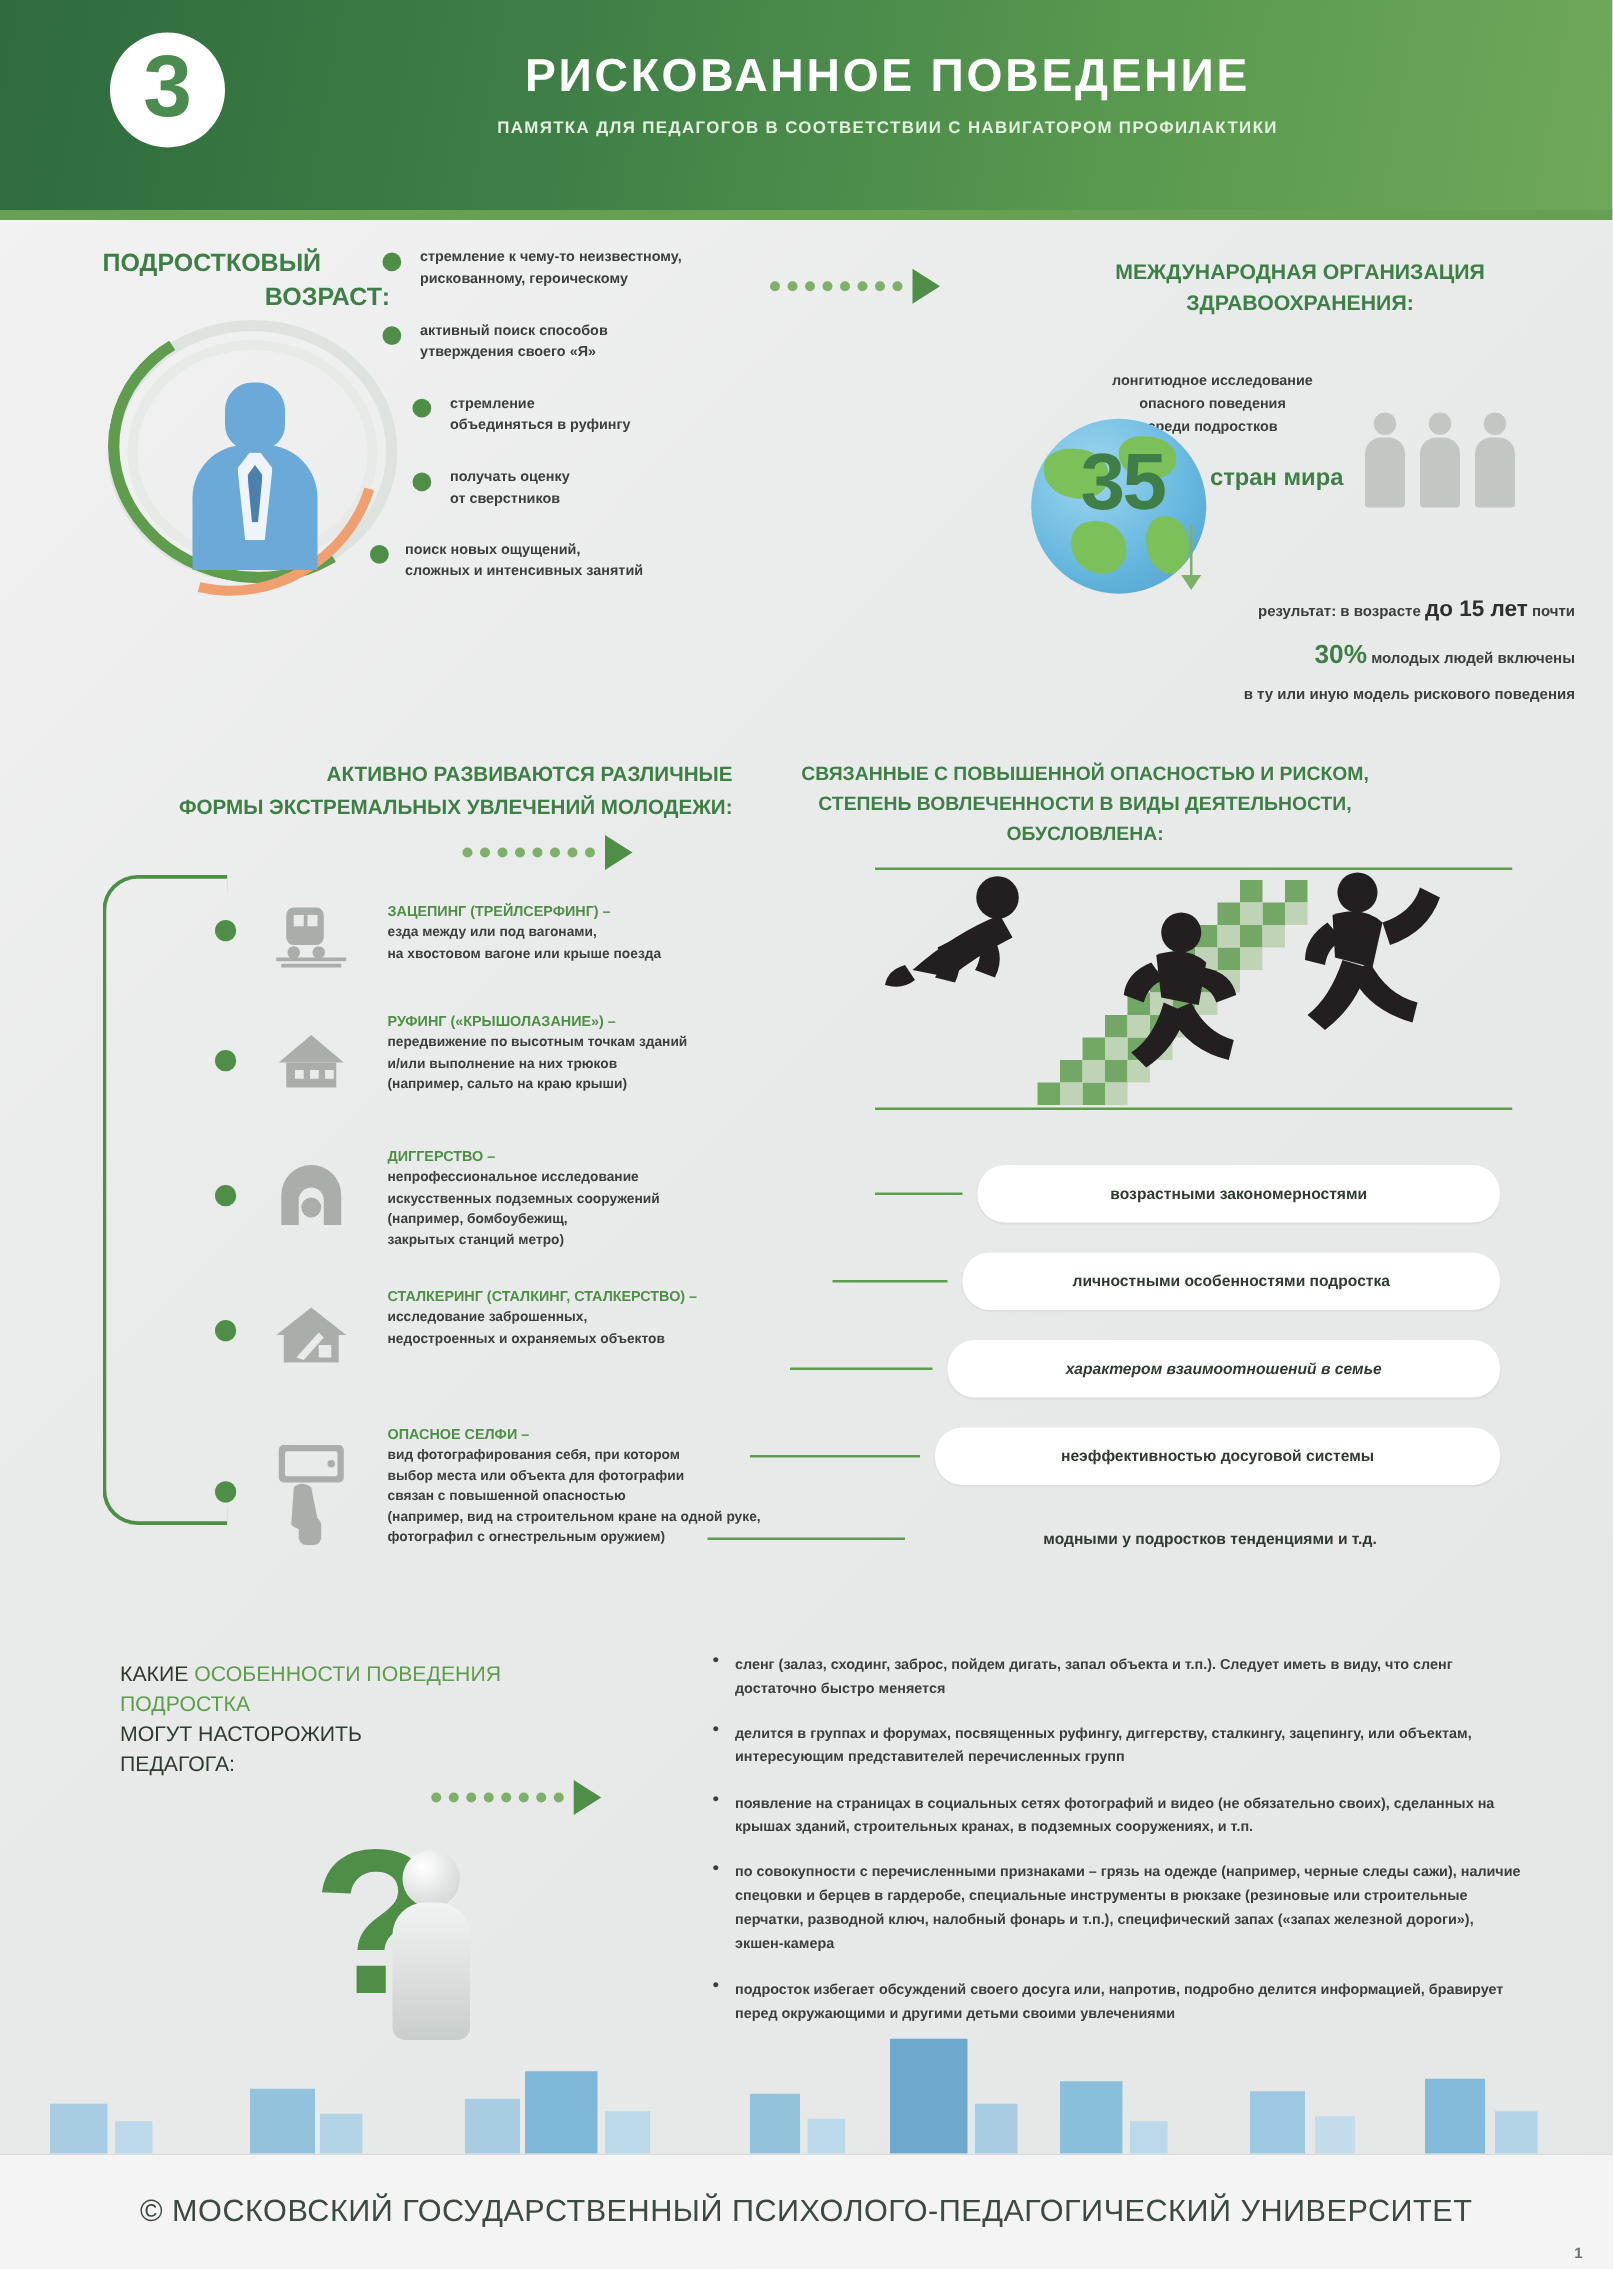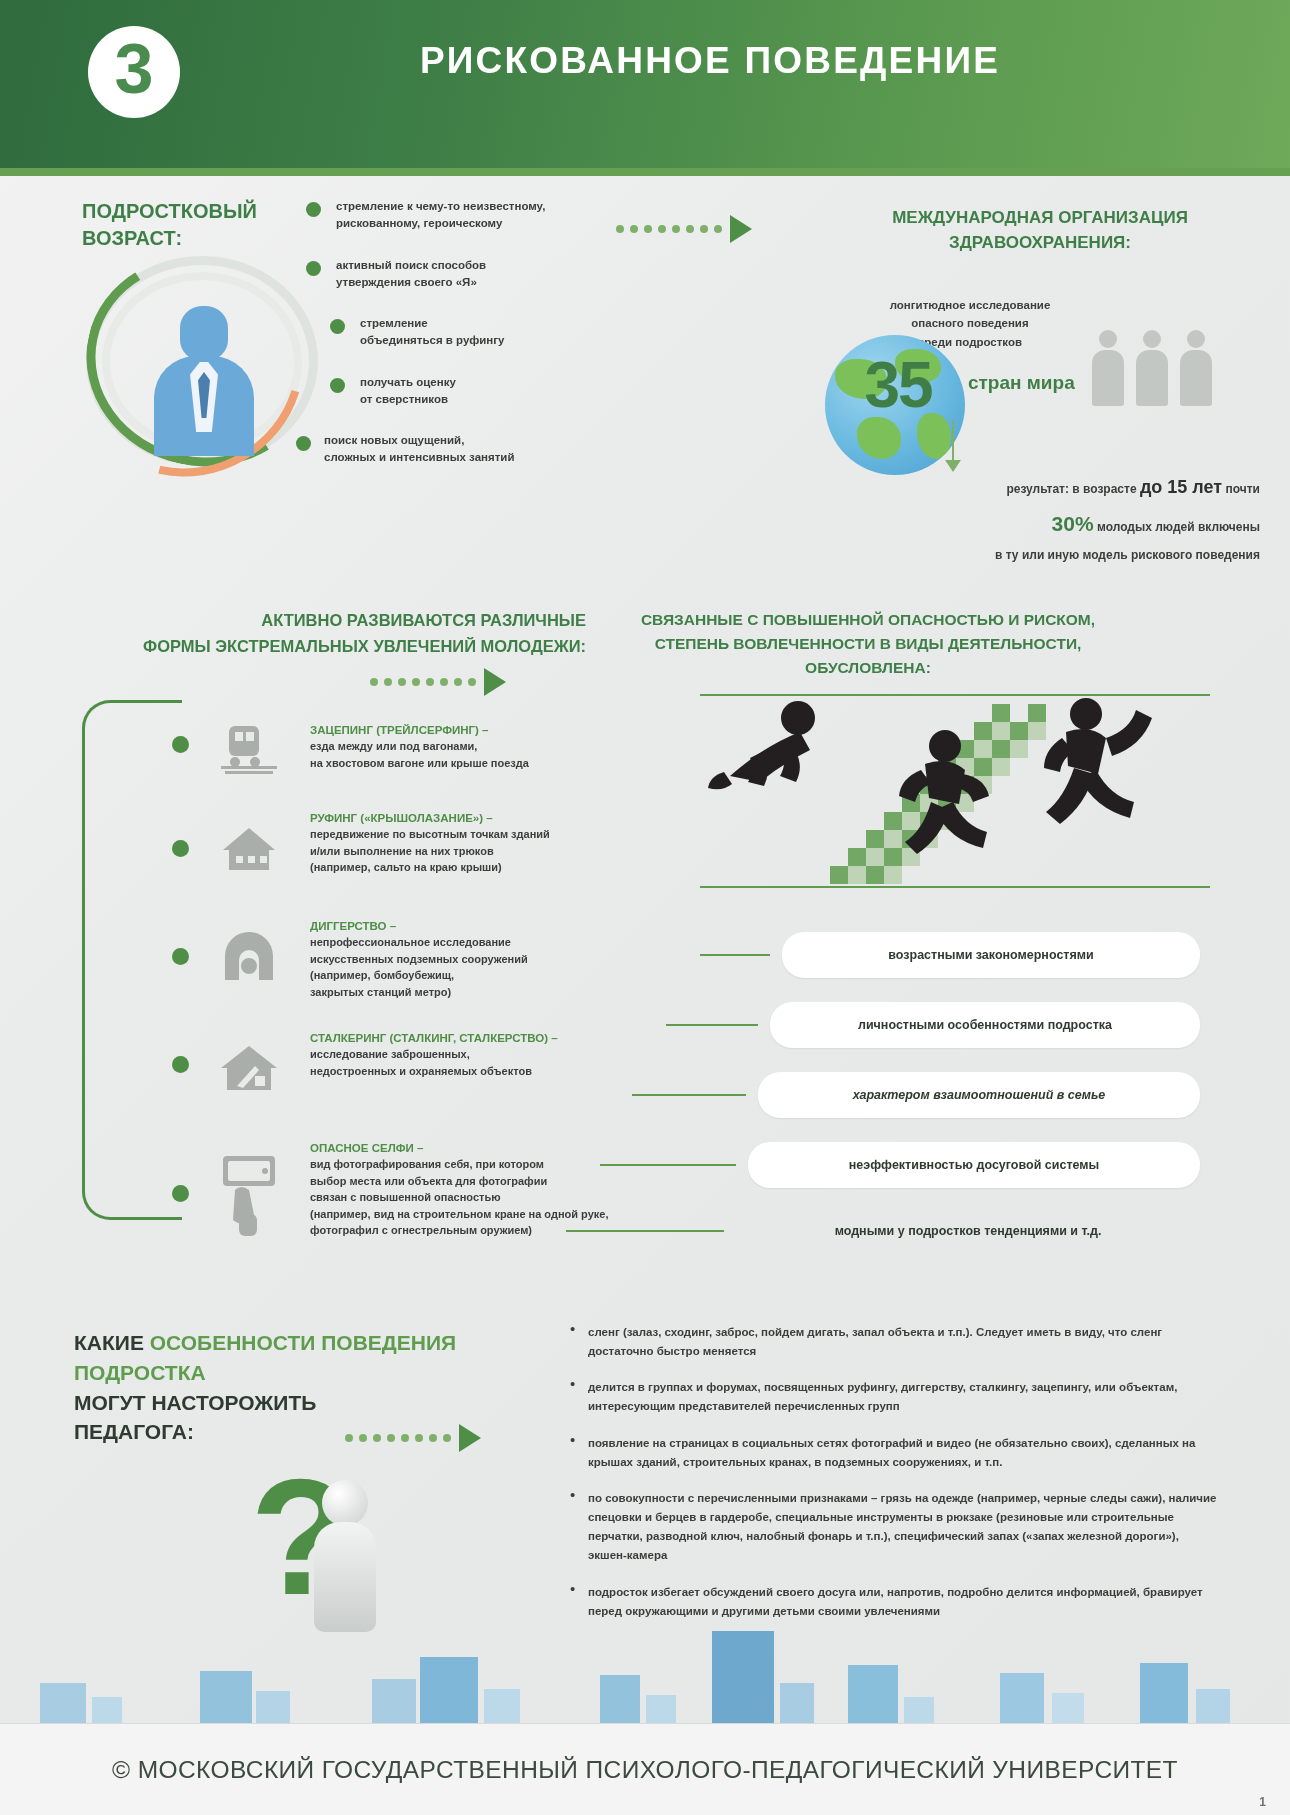--- a/index.html
+++ b/index.html
@@ -45,21 +45,21 @@
   .header-band {
     position: absolute; left: 0; top: 168px; width: 1290px; height: 8px;
     background: #67a052;
   }
 
   
   .s1-title {
     position: absolute; left: 82px; top: 198px; width: 230px;
     color: #3f7f47; font-size: 20px; font-weight: bold; line-height: 1.35;
   }
-  .s1-title .l2 { display:block; text-align: left; }
+  .s1-title .l2 { display:block; text-align: right; }
 
   .rings { position: absolute; left: 78px; top: 248px; width: 250px; height: 220px; }
   .ring {
     position: absolute; border-radius: 50%;
   }
   .ring1 { left: 8px; top: 8px; width: 232px; height: 210px;
     border: 9px solid #dfe3e0; }
   .ring2 { left: 24px; top: 24px; width: 200px; height: 180px;
     border: 8px solid #e8eae8; }
   .ring-green {
@@ -214,22 +214,22 @@
   .reason .dash { height: 2px; background: #5f9c4e; margin-right: 12px; }
   .reason .box {
     flex: 1; background: #ffffff; border-radius: 22px; height: 46px;
     display: flex; align-items: center; justify-content: center;
     color: #2f3b31; font-size: 12.5px; font-weight: bold; text-align: center;
     box-shadow: 0 1px 2px rgba(0,0,0,.07);
   }
 
   
   .q-title {
-    position: absolute; left: 74px; top: 1328px; width: 430px;
-    font-size: 21px; font-weight: bold; color: #2f3b31; line-height: 1.42;
+    position: absolute; left: 96px; top: 1328px; width: 430px;
+    font-size: 17px; font-weight: normal; color: #2f3b31; line-height: 1.42;
   }
   .q-title .gr { color: #5f9c4e; }
   .qmark {
     position: absolute; left: 250px; top: 1455px;
     font-size: 165px; font-weight: bold; color: #4f8e46; line-height: 1;
   }
   .figure3d {
     position: absolute; left: 300px; top: 1480px; width: 90px; height: 150px;
   }
   .f-head { position: absolute; left: 22px; top: 0; width: 46px; height: 46px;
@@ -264,20 +264,21 @@
 </head>
 <body>
 
 <div class="page">
 
   <div class="header">
     <div class="header-circle">
       <span>3</span>
     </div>
     <div class="header-title">РИСКОВАННОЕ ПОВЕДЕНИЕ</div>
+    <div class="header-sub">ПАМЯТКА ДЛЯ ПЕДАГОГОВ В СООТВЕТСТВИИ С НАВИГАТОРОМ ПРОФИЛАКТИКИ</div>
   </div>
   <div class="header-band"></div>
 
   <div class="s1-title">
     <span>ПОДРОСТКОВЫЙ</span>
     <span class="l2">ВОЗРАСТ:</span>
   </div>
 
   <div class="rings">
     <div class="ring ring1"></div>

